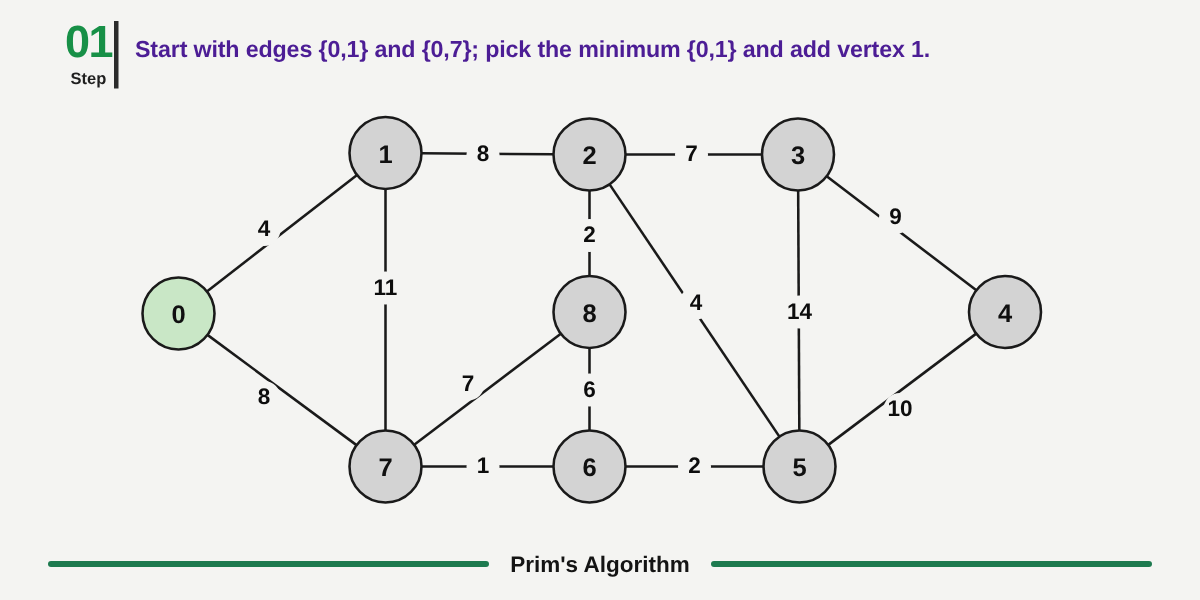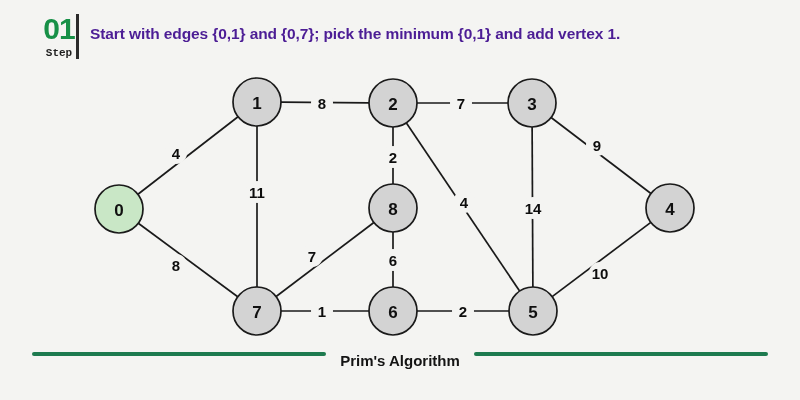--- a/index.html
+++ b/index.html
@@ -20,21 +20,21 @@
     position:absolute;left:30px;top:14px;width:58px;
     text-align:center;
   }
   .step-num{
     font-size:30px;font-weight:bold;color:#179047;
     line-height:30px;letter-spacing:-1px;
     font-family:"Liberation Sans", sans-serif;
   }
   .step-word{
     font-size:11px;font-weight:bold;color:#1f1f1f;
-    line-height:14px;margin-top:2px;font-family:Liberation Mono, monospace;
+    line-height:14px;margin-top:2px;
   }
   .divider-vert{
     position:absolute;left:76px;top:14px;
     width:3px;height:45px;background:#2b2b2b;
   }
   .header-text{
     position:absolute;left:90px;top:25px;
     font-size:15.5px;font-weight:bold;color:#4c1d95;
     white-space:nowrap;
     letter-spacing:-0.1px;
@@ -56,21 +56,21 @@
     font-size:15px;font-weight:bold;fill:#0d0d0d;
     text-anchor:middle;dominant-baseline:central;
   }
 
   
   .footer{
     position:absolute;left:0;top:352px;width:800px;height:48px;
   }
   .footer-inner{
     position:absolute;left:0;top:0;width:800px;height:48px;
-    display:flex;justify-content:center;
+    display:flex;align-items:center;justify-content:center;
   }
   .foot-rule{
     height:4px;background:#1d7a4f;border-radius:2px;
   }
   .foot-rule.left{width:294px;margin-right:14px;}
   .foot-rule.right{width:294px;margin-left:14px;}
   .foot-label{
     font-size:15px;font-weight:bold;color:#141414;white-space:nowrap;
   }
 </style>

